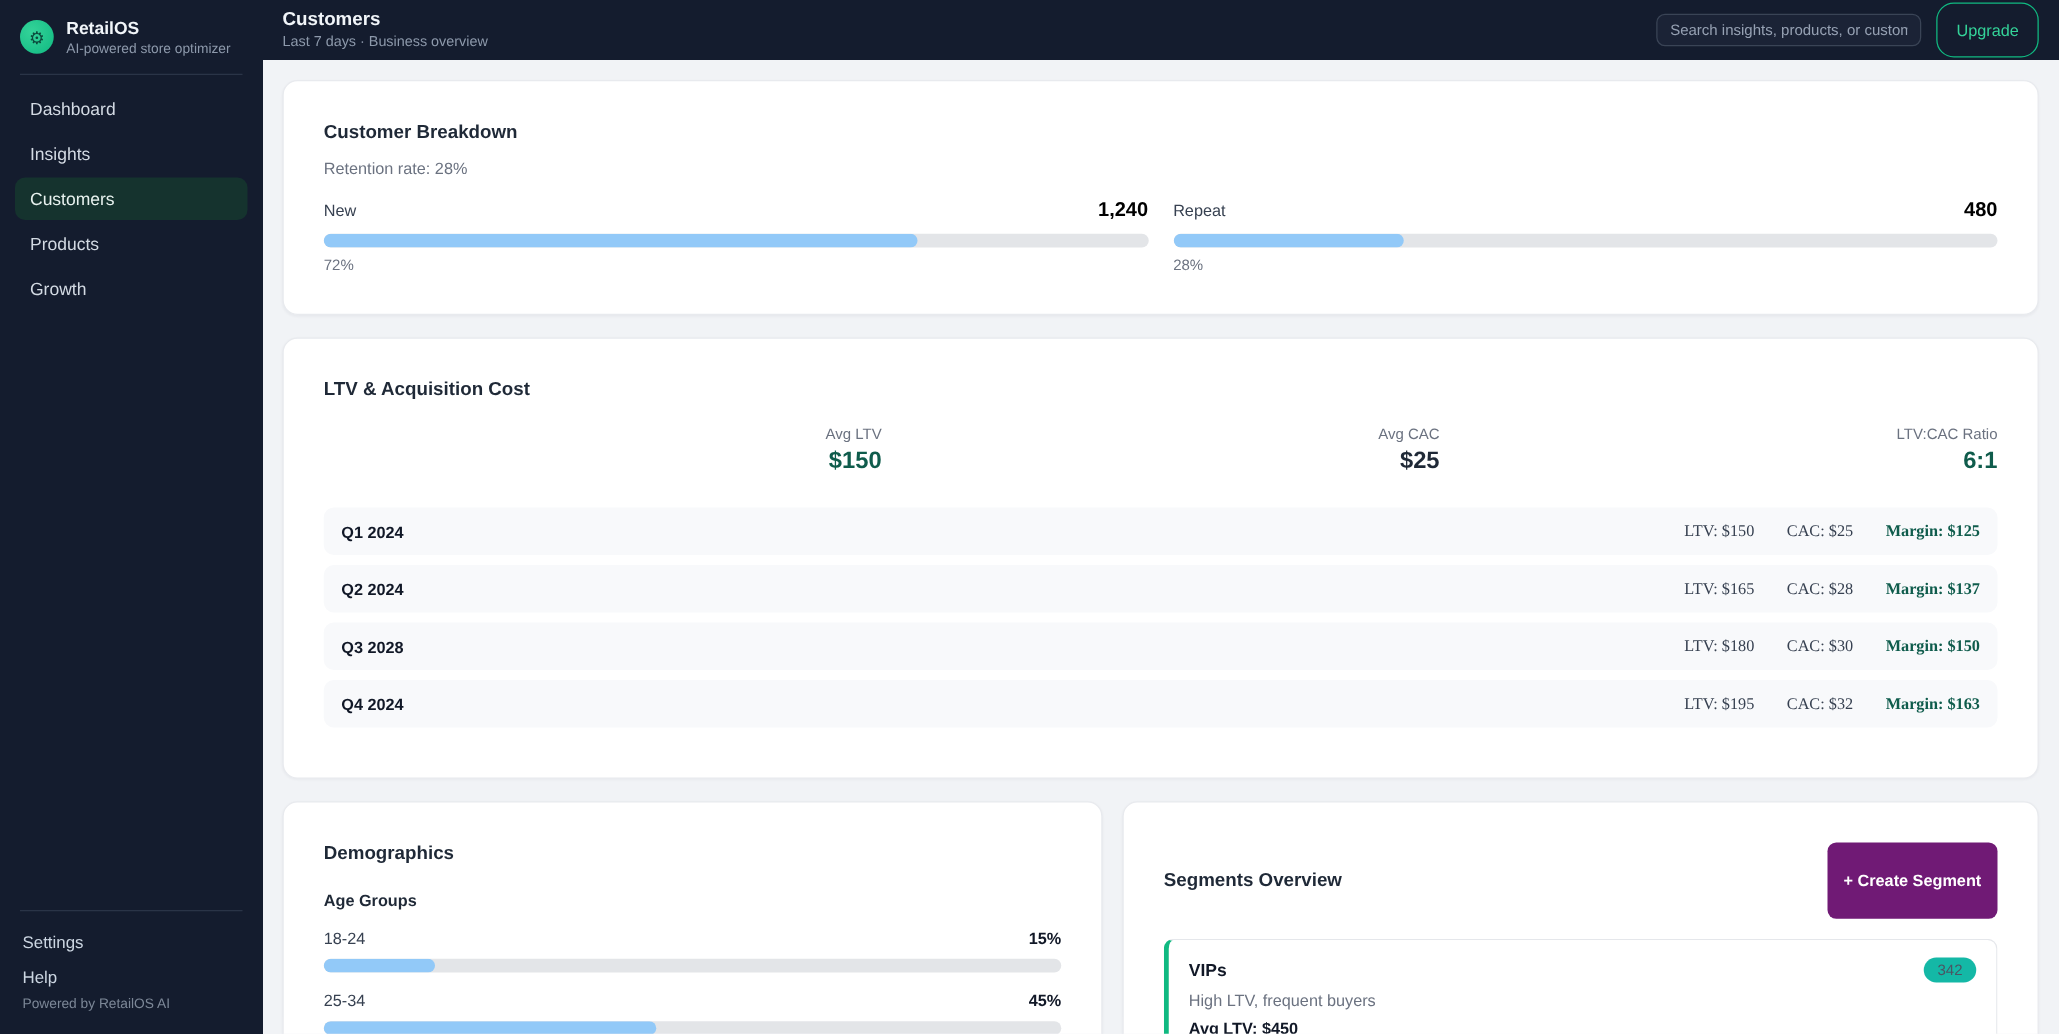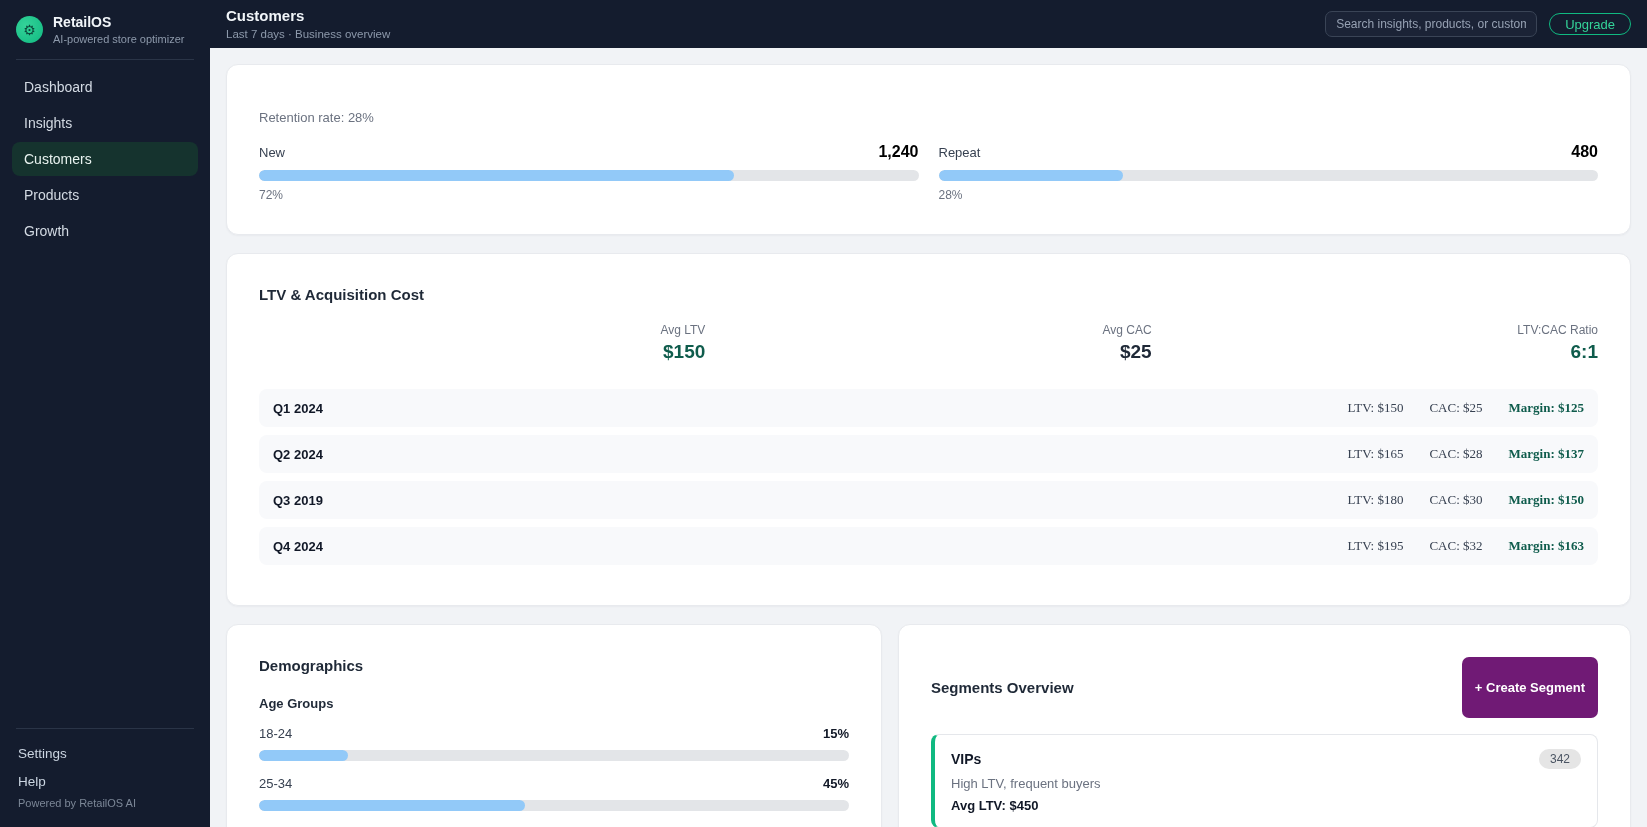--- a/index.html
+++ b/index.html
@@ -41,21 +41,21 @@
   .page-title { color:#f1f5f9; font-size:15px; font-weight:700; }
   .page-subtitle { color:#8d99ab; font-size:11.5px; margin-top:3px; }
   .topbar-right { margin-left:auto; display:flex; align-items:center; gap:12px; }
   .search-input {
     width:212px; height:26px; background:#1b2336; border:1px solid #3a4456;
     border-radius:7px; color:#dbe2ea; font-size:12px; padding:0 10px;
     font-family:"Liberation Sans","DejaVu Sans",sans-serif; outline:none;
   }
   .search-input::placeholder { color:#96a1b3; }
   .upgrade-btn {
-    height:22px; padding:0 15px; border-radius:14px; background:transparent;
+    height:44px; padding:0 15px; border-radius:14px; background:transparent;
     border:1px solid #10b981; color:#34d399; font-size:13px; cursor:pointer;
     font-family:"Liberation Sans","DejaVu Sans",sans-serif;
   }
   
   .content { margin-left:210px; margin-top:48px; padding:16px; }
   .card {
     background:#ffffff; border:1px solid #e8eaee; border-radius:12px;
     box-shadow:0 1px 2px rgba(16,24,40,.04); padding:32px; margin-bottom:18px;
   }
   .card-title { font-size:15px; font-weight:700; color:#1f2937; }
@@ -99,21 +99,21 @@
     padding:23px 13px; border-radius:7px; cursor:pointer;
     font-family:"Liberation Sans","DejaVu Sans",sans-serif;
   }
   .segment-card {
     border:1px solid #e5e7eb; border-left:4px solid #10b981; border-radius:8px;
     padding:14px 16px; margin-top:16px; background:#fff;
   }
   .seg-top { display:flex; align-items:center; }
   .seg-name { font-size:14px; font-weight:700; color:#111827; }
   .seg-badge {
-    margin-left:auto; background:#e5e5e5; color:#4b5563; font-size:12px;
+    margin-left:auto; background:#14b8a6; color:#4b5563; font-size:12px;
     padding:3px 11px; border-radius:11px;
   }
   .seg-desc { font-size:13px; color:#6b7280; margin-top:7px; }
   .seg-detail { font-size:13px; font-weight:700; color:#111827; margin-top:7px; }
 </style>
 </head>
 <body>
 
 <aside class="sidebar">
   <div class="brand">
@@ -146,20 +146,21 @@
   </div>
   <div class="topbar-right">
     <input class="search-input" type="text" placeholder="Search insights, products, or customers..." style="">
     <button class="upgrade-btn">Upgrade</button>
   </div>
 </header>
 
 <main class="content">
 
   <section class="card">
+    <div class="card-title">Customer Breakdown</div>
     <div class="retention">Retention rate: 28%</div>
     <div class="cb-grid">
       <div>
         <div class="cb-row">
           <span class="cb-label">New</span>
           <span class="cb-value">1,240</span>
         </div>
         <div class="bar-track">
           <div class="bar-fill" style="width: 72%;"></div>
         </div>
@@ -205,21 +206,21 @@
       </div>
       <div class="q-row">
         <span class="q-label">Q2 2024</span>
         <span class="q-right">
           <span class="q-stat">LTV: $165</span>
           <span class="q-stat">CAC: $28</span>
           <span class="q-margin">Margin: $137</span>
         </span>
       </div>
       <div class="q-row">
-        <span class="q-label">Q3 2019</span>
+        <span class="q-label">Q3 2028</span>
         <span class="q-right">
           <span class="q-stat">LTV: $180</span>
           <span class="q-stat">CAC: $30</span>
           <span class="q-margin">Margin: $150</span>
         </span>
       </div>
       <div class="q-row">
         <span class="q-label">Q4 2024</span>
         <span class="q-right">
           <span class="q-stat">LTV: $195</span>

